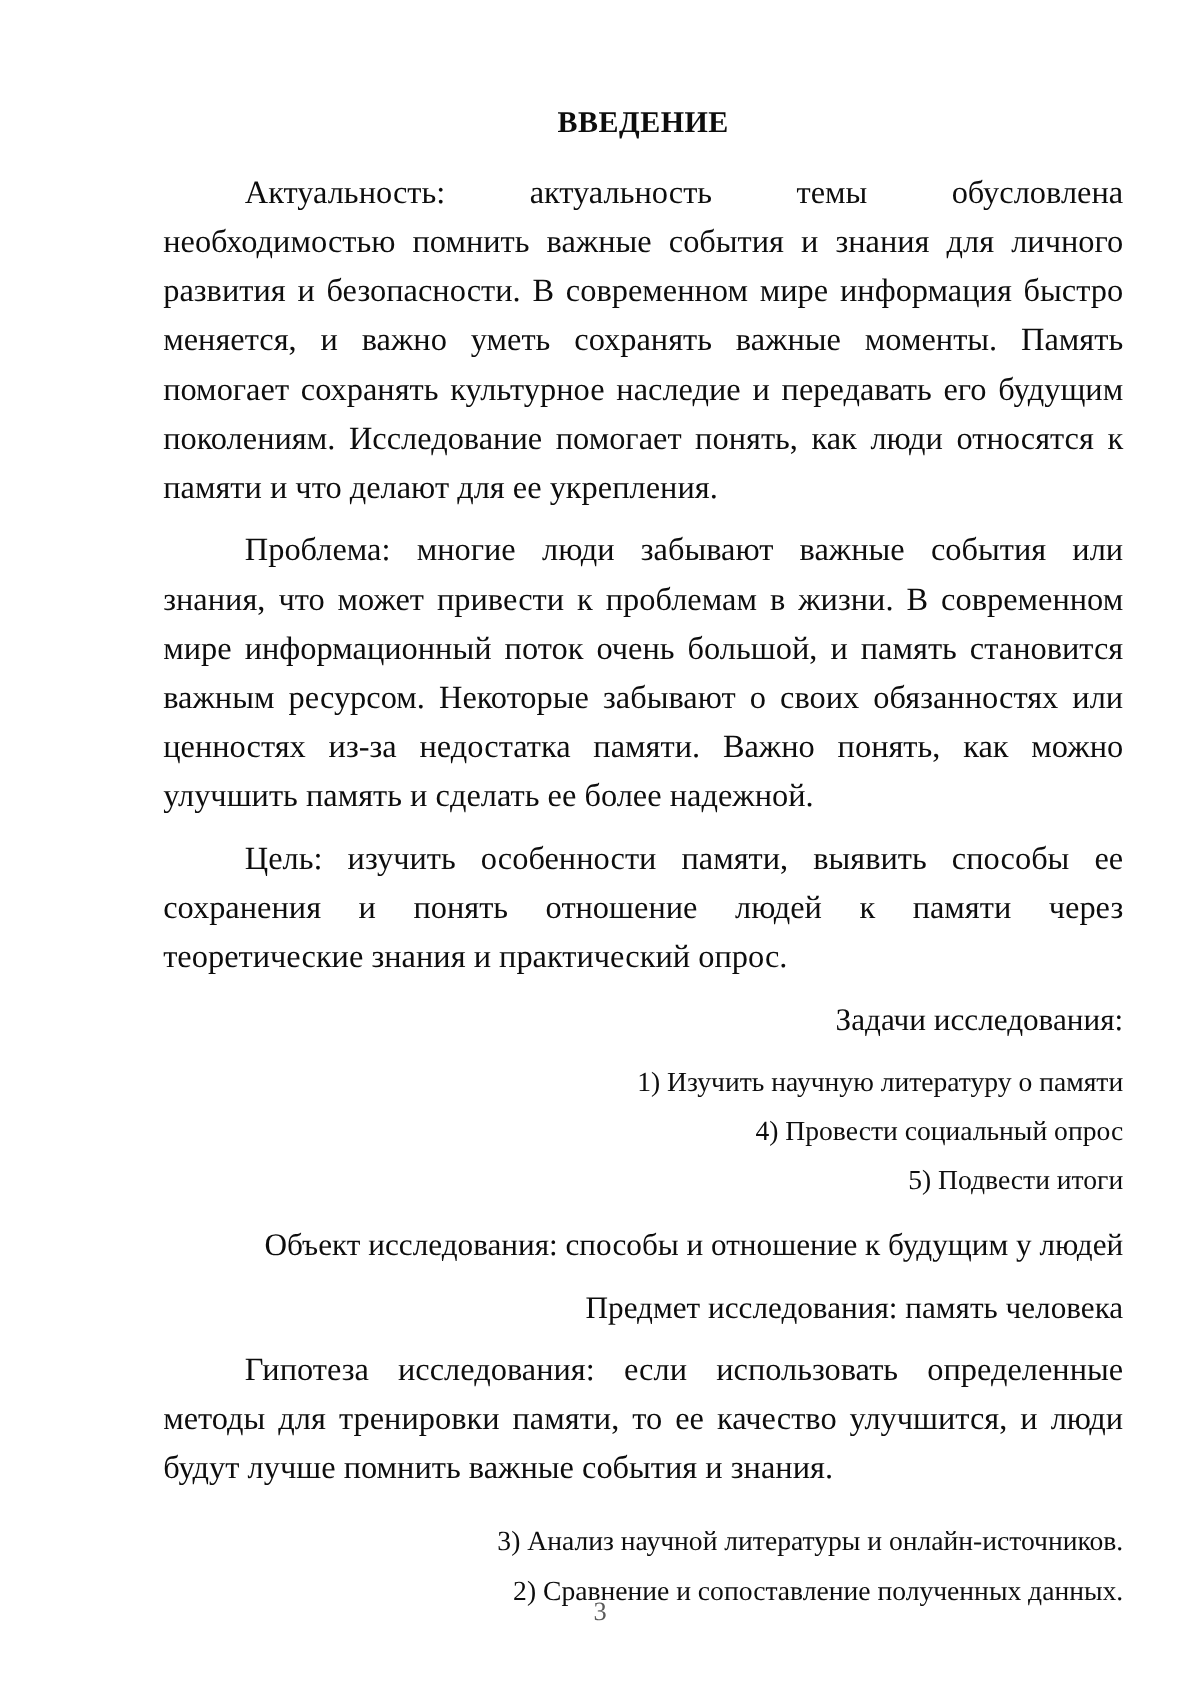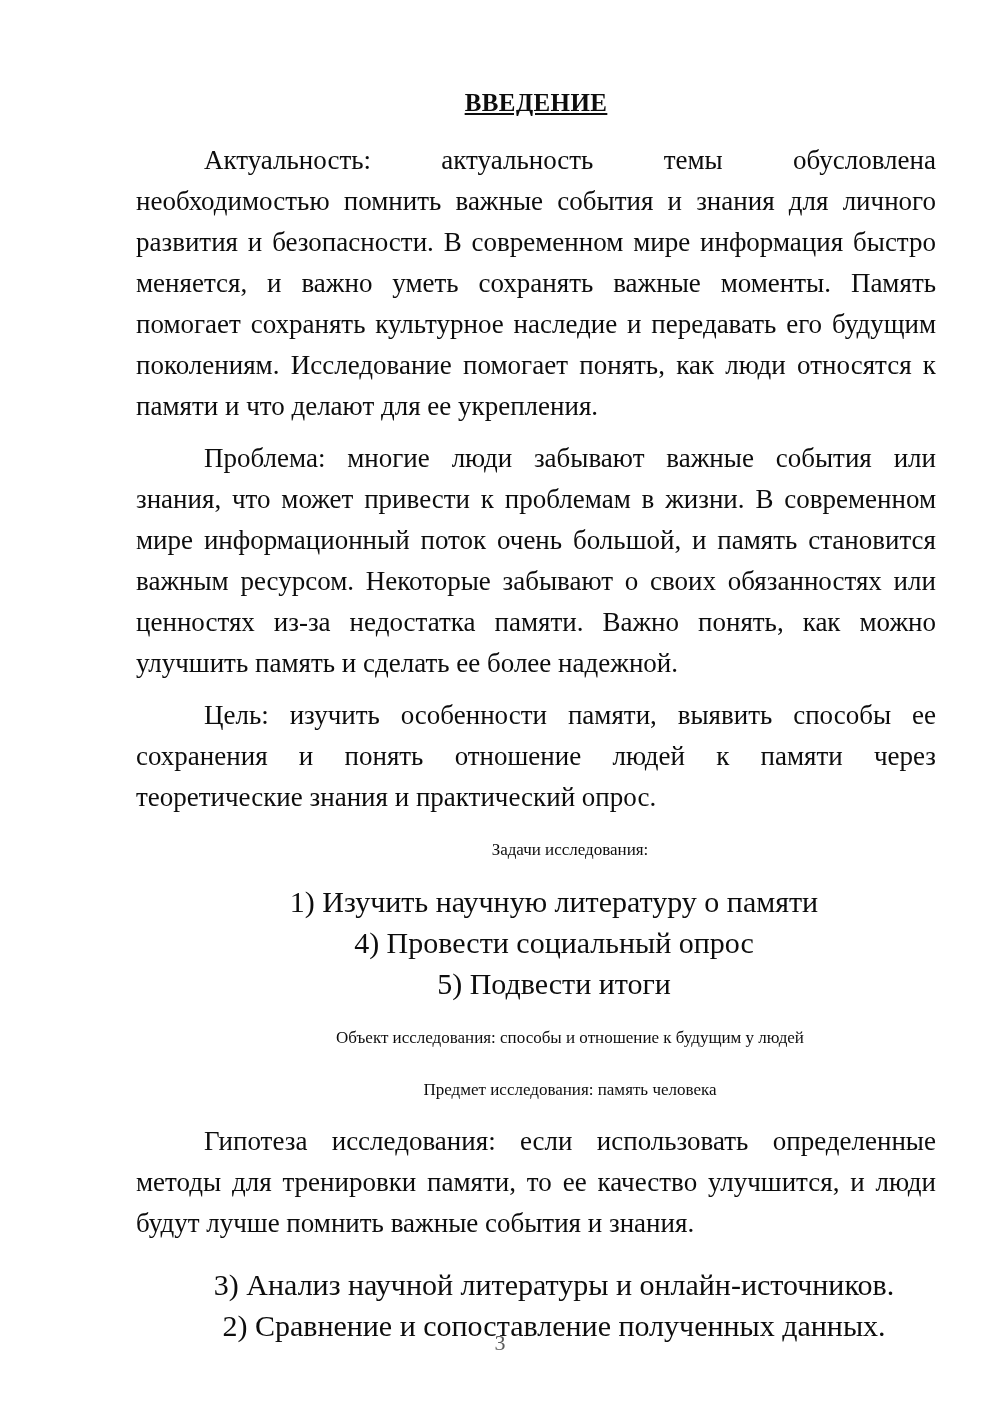--- a/index.html
+++ b/index.html
@@ -24,47 +24,46 @@
     top: 88px;
     width: 800px;
   }
   .doc-title {
     font-size: 25px;
     font-weight: bold;
     text-align: center;
     letter-spacing: 0.4px;
     margin: 0 0 22px 0;
     line-height: 1.2;
-    text-decoration: underline;
   }
   .para {
     font-size: 27px;
     line-height: 41px;
     text-align: justify;
     text-justify: inter-word;
     text-indent: 68px;
     margin: 0 0 2px 0;
     hyphens: none;
   }
   .para-plain {
-    font-size: 17px;
+    font-size: 26px;
     line-height: 41px;
-    text-align: center;
+    text-align: right;
     text-indent: 68px;
     margin: 0 0 2px 0;
   }
   .list {
     list-style: none;
     margin: 0;
     padding: 0;
   }
   .list-item {
-    font-size: 30px;
+    font-size: 23px;
     line-height: 41px;
-    text-align: center;
+    text-align: right;
     margin: 0;
     padding-left: 36px;
     text-indent: 0;
   }
   .gap-sm { height: 9px; }
   .gap-md { height: 13px; }
   .page-number {
     position: absolute;
     left: 0;
     right: 0;

